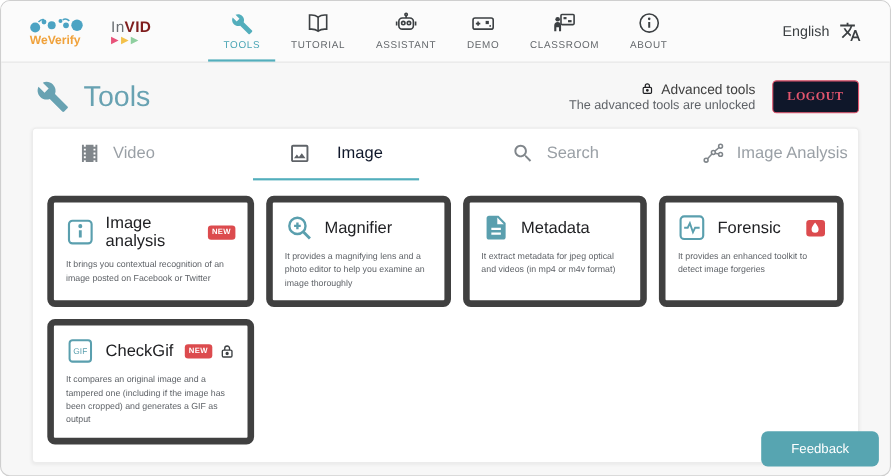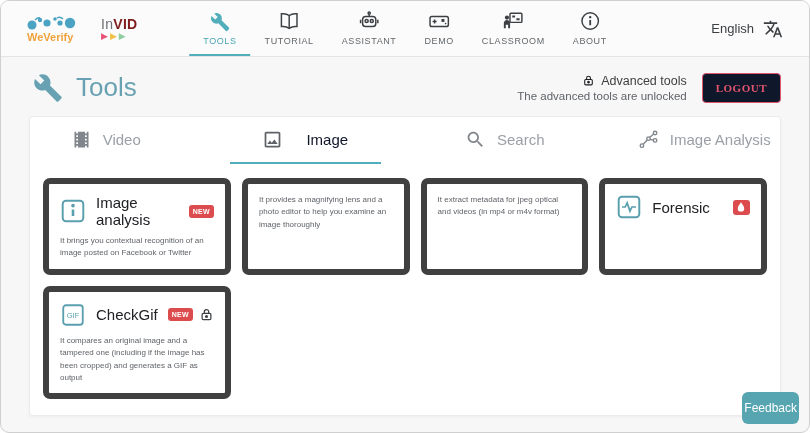--- a/index.html
+++ b/index.html
@@ -79,21 +79,21 @@
     padding:3px 4px; border-radius:3px; letter-spacing:.3px;
   }
   .badge-red-icon {
     background:#dc4b4e; width:17px; height:15px; border-radius:3px;
     display:flex; align-items:center; justify-content:center;
   }
   .card-desc { font-size:8px; color:#5f6368; line-height:1.55; }
   
   .feedback-btn {
     position:absolute; right:10px; bottom:8px; background:#57a5b1; color:#fff;
-    border:none; font-size:12px; padding:9px 2px; border-radius:6px; cursor:pointer;
+    border:none; font-size:12px; padding:9px 27px; border-radius:6px; cursor:pointer;
     font-family:"Liberation Sans", sans-serif;
   }
   svg { display:block; }
 </style>
 </head>
 <body>
 
 <div class="screen">
 
   <div class="top-header">
@@ -281,44 +281,64 @@
           </span>
           <span class="card-title">Image analysis</span>
           <span class="badges">
             <span class="badge-new">NEW</span>
           </span>
         </div>
         <div class="card-desc">It brings you contextual recognition of an image posted on Facebook or Twitter</div>
       </div>
 
       <div class="card">
+        <div class="card-head">
+          <span>
+            <svg width="26" height="26" viewBox="0 0 24 24" fill="none" stroke="#5a9fae" stroke-width="2">
+              <circle cx="10.5" cy="10.5" r="6.8"></circle>
+              <line x1="15.6" y1="15.6" x2="21" y2="21" stroke-width="2.4"></line>
+              <line x1="10.5" y1="7.7" x2="10.5" y2="13.3"></line>
+              <line x1="7.7" y1="10.5" x2="13.3" y2="10.5"></line>
+            </svg>
+          </span>
+          <span class="card-title">Magnifier</span>
+        </div>
         <div class="card-desc">It provides a magnifying lens and a photo editor to help you examine an image thoroughly</div>
       </div>
 
       <div class="card">
+        <div class="card-head">
+          <span>
+            <svg width="26" height="26" viewBox="0 0 24 24">
+                <path fill="#5a9fae" d="M14 2H6c-1.1 0-1.99.9-1.99 2L4 20c0 1.1.89 2 1.99 2H18c1.1 0 2-.9 2-2V8l-6-6zm2 16H8v-2h8v2zm0-4H8v-2h8v2zm-3-5V3.5L18.5 9H13z"></path>
+              </svg>
+          </span>
+          <span class="card-title">Metadata</span>
+        </div>
         <div class="card-desc">It extract metadata for jpeg optical and videos (in mp4 or m4v format)</div>
       </div>
 
       <div class="card">
         <div class="card-head">
           <span>
             <svg width="26" height="26" viewBox="0 0 24 24" fill="none" stroke="#5a9fae" stroke-width="1.8">
               <rect x="2.5" y="2.5" width="19" height="19" rx="3"></rect>
               <path d="M5.5 12h3l1.8-3.8 2.6 7.6 1.8-3.8h3.8" stroke-width="1.6"></path>
             </svg>
           </span>
           <span class="card-title">Forensic</span>
           <span class="badges">
             <span class="badge-red-icon">
               <svg width="8" height="10" viewBox="0 0 12 14">
                   <path fill="#fff" d="M6 0C3 4.2 1.2 6.7 1.2 9.1a4.8 4.8 0 009.6 0C10.8 6.7 9 4.2 6 0z"></path>
                 </svg>
             </span>
           </span>
         </div>
+        <div class="card-desc">It provides an enhanced toolkit to detect image forgeries</div>
       </div>
 
 
       <div class="card">
         <div class="card-head">
           <span>
             <svg width="26" height="26" viewBox="0 0 24 24" fill="none" stroke="#5a9fae" stroke-width="1.7">
               <rect x="3" y="3" width="18" height="18" rx="2.5"></rect>
               <text x="12" y="14.8" text-anchor="middle" font-size="7" font-family="Liberation Sans, sans-serif" fill="#5a9fae" stroke="none">GIF</text>
             </svg>

